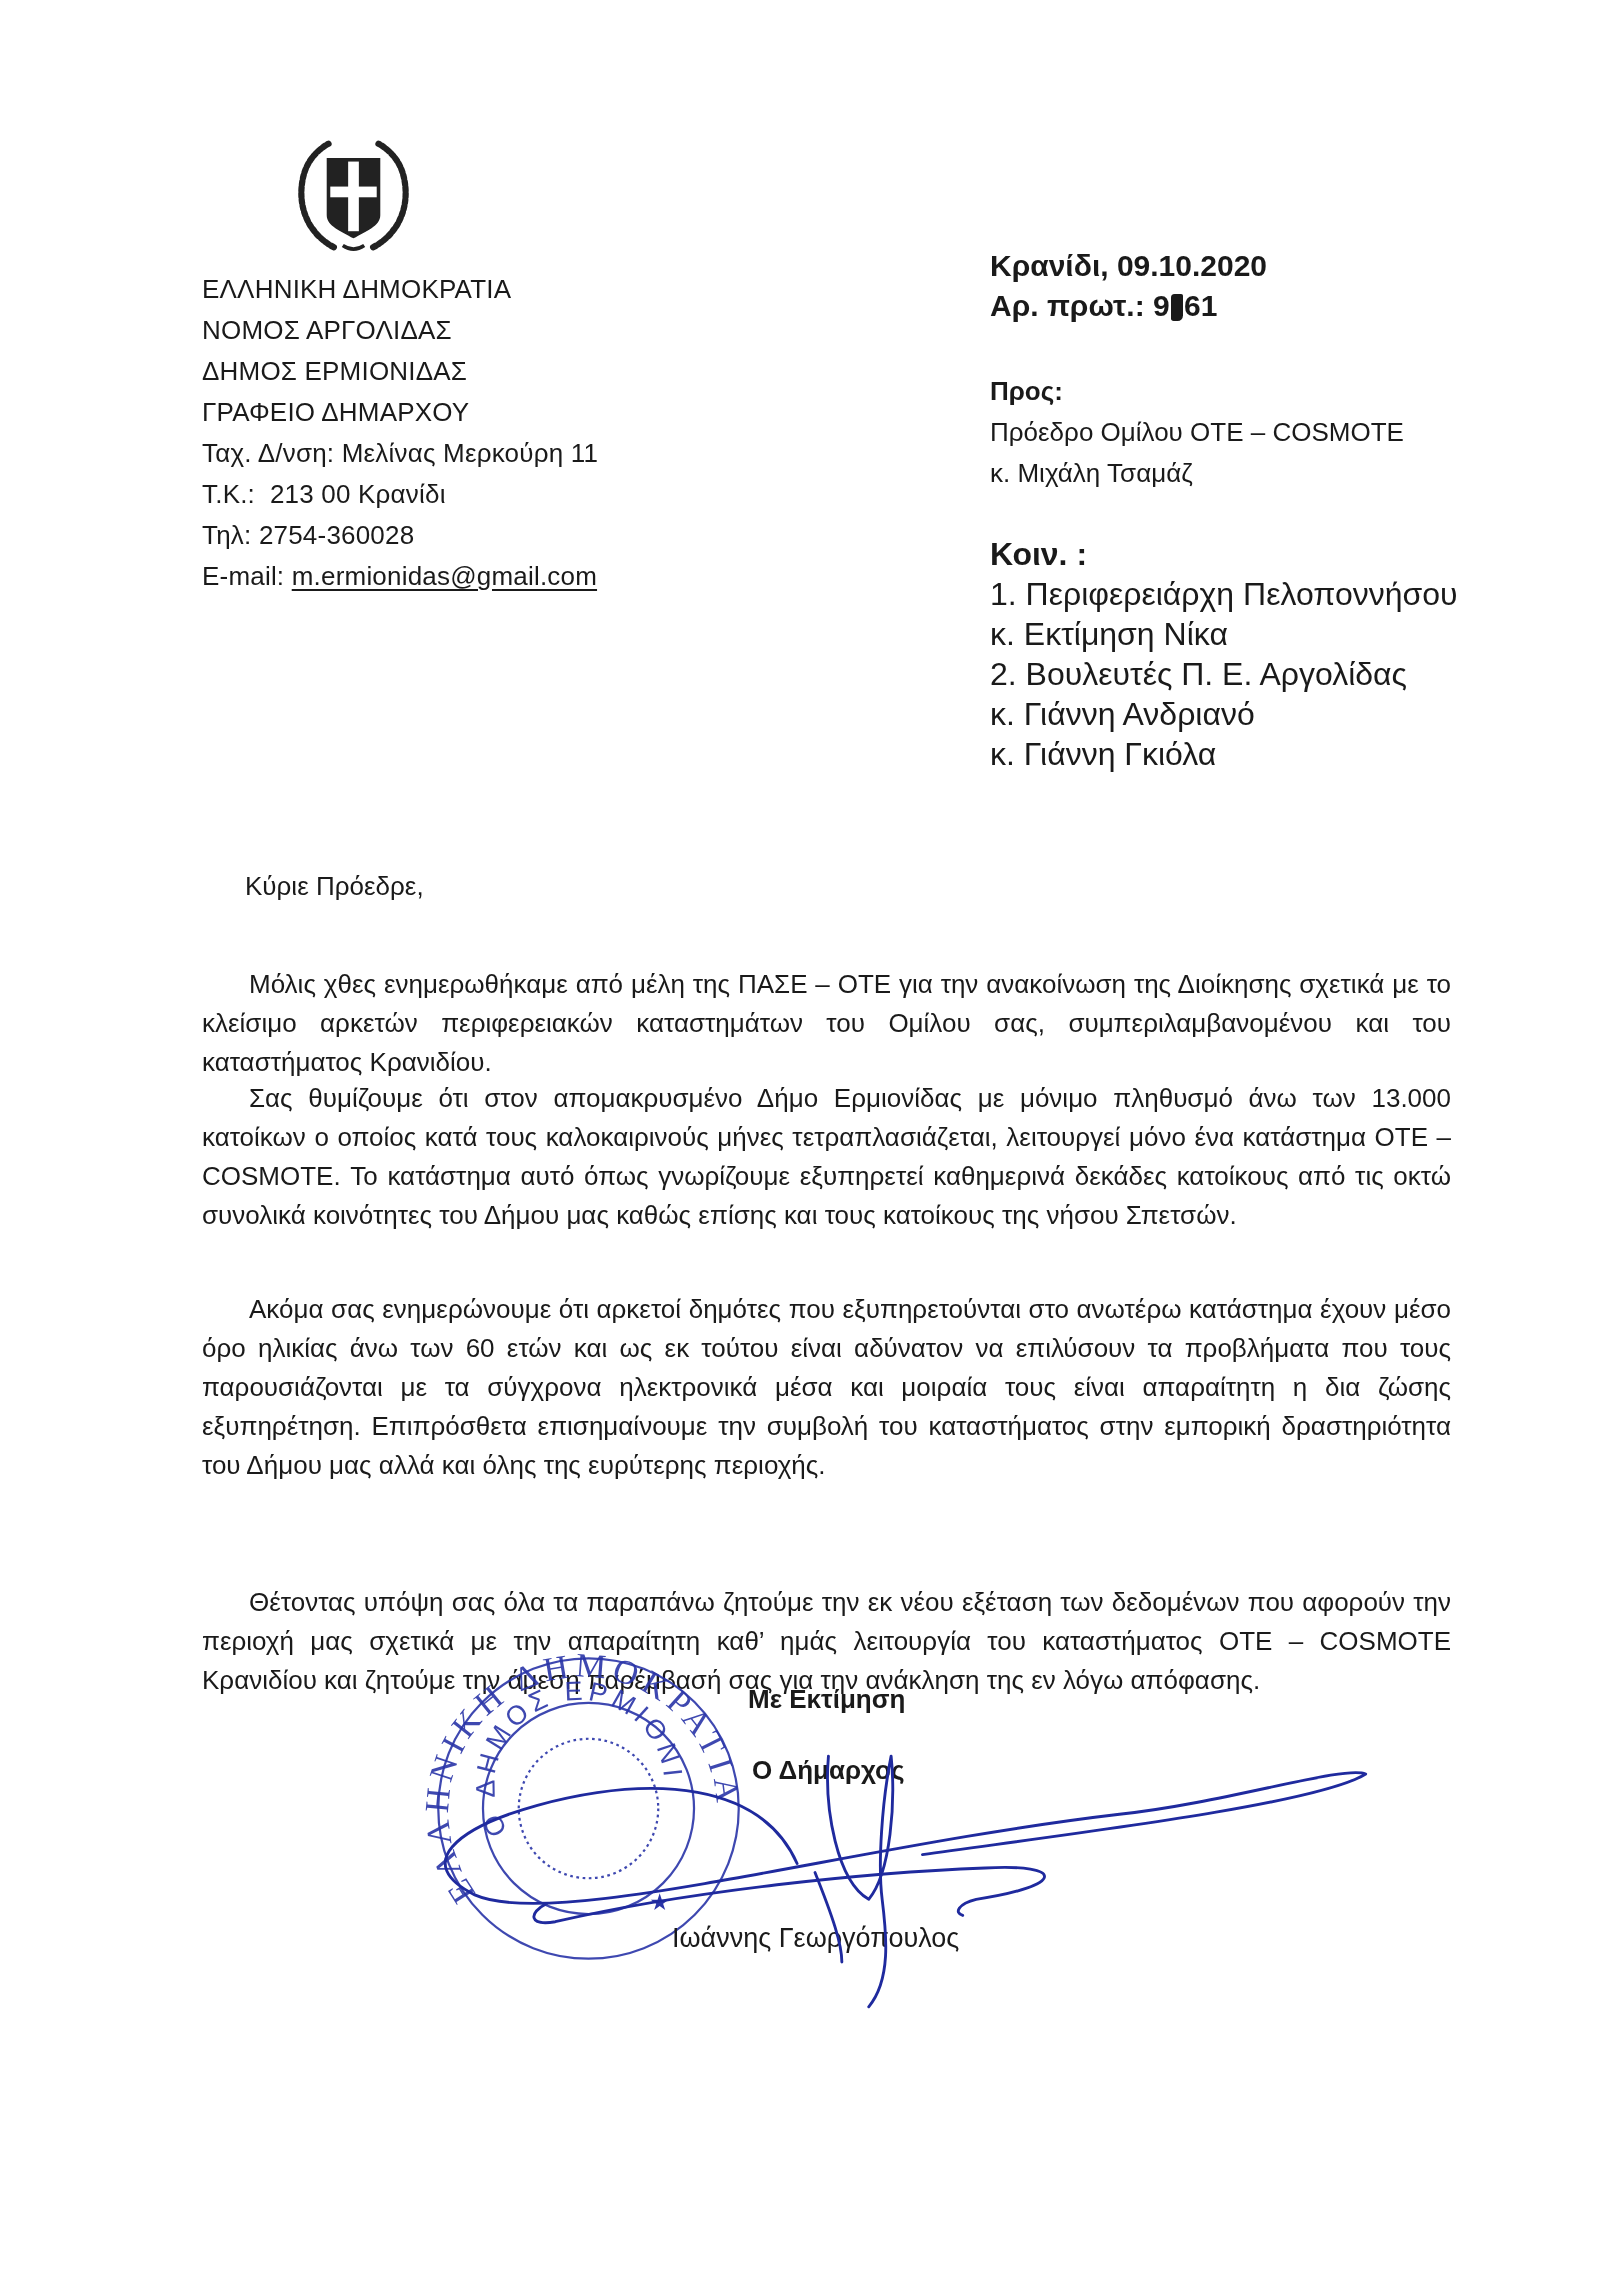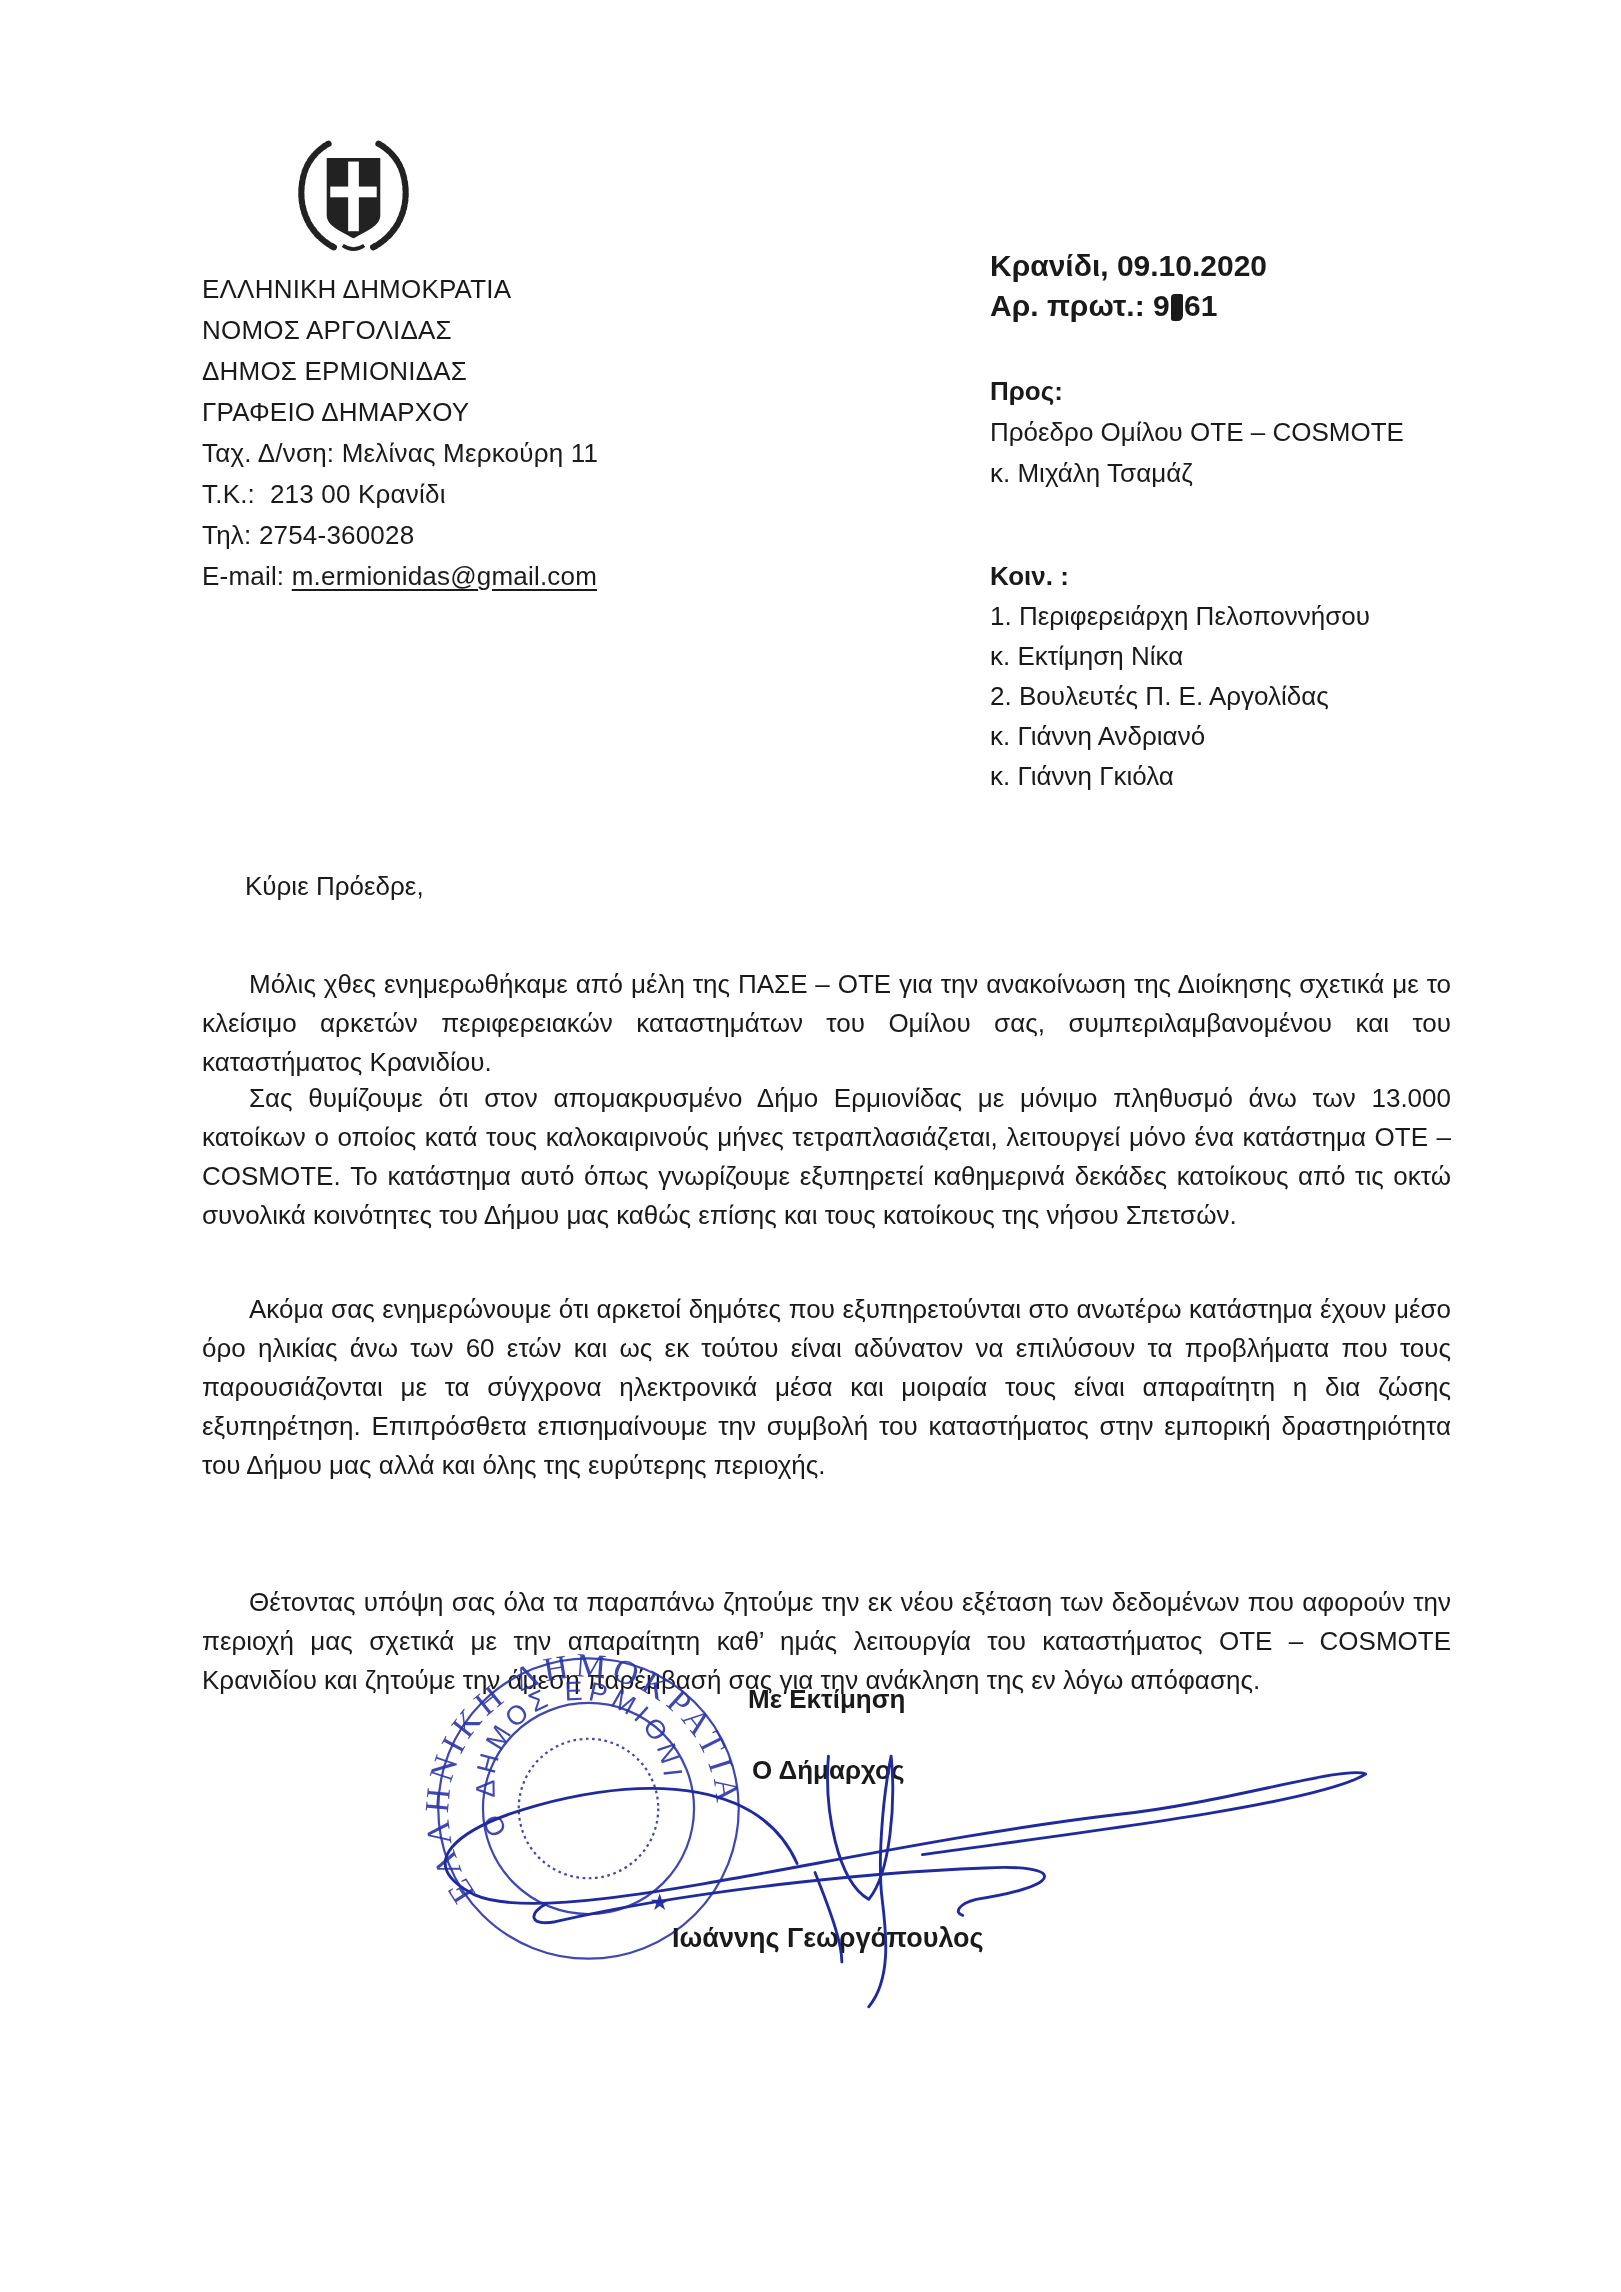--- a/index.html
+++ b/index.html
@@ -11,34 +11,34 @@
     .sender { position: absolute; left: 202px; top: 269px; font-size: 26px; line-height: 41px; letter-spacing: 0.2px; }
     .sender .email-link { text-decoration: underline; text-underline-offset: 3.6px; }
 
     .meta { position: absolute; left: 990px; top: 246px; font-size: 30px; line-height: 40px; }
     .meta .bold { font-weight: bold; }
     .meta .redact { display: inline-block; width: 12.5px; height: 27px; background: #1a1a1a; border-radius: 3.6px 1.8px 5.4px 2.7px; vertical-align: -4.5px; margin: 0 0.9px; }
 
     .to-block { position: absolute; left: 990px; top: 371px; font-size: 26px; line-height: 41px; }
     .to-block .heading { font-weight: bold; }
 
-    .cc-block { position: absolute; left: 990px; top: 556px; font-size: 26px; line-height: 40px; }
+    .cc-block { position: absolute; left: 990px; top: 534px; font-size: 32px; line-height: 40px; }
     .cc-block .heading { font-weight: bold; }
 
     .salutation { position: absolute; left: 245px; top: 871px; font-size: 26px; }
 
     .body { position: absolute; left: 202px; width: 1249px; font-size: 26px; line-height: 39px; text-align: justify; text-indent: 47px; }
     .p1 { top: 934px; margin-top: 31px; }
     .p2 { top: 1079px; }
     .p3 { top: 1290px; }
     .p4 { top: 1583px; }
 
     .closing { position: absolute; left: 748px; top: 1684px; font-size: 26px; font-weight: bold; }
     .title { position: absolute; left: 752px; top: 1755px; font-size: 26px; font-weight: bold; }
-    .signer { position: absolute; left: 672px; top: 1923px; font-size: 27px; font-weight: bold; }
+    .signer { position: absolute; left: 672px; top: 1923px; font-size: 27px; font-weight: normal; }
 
     .stamp { position: absolute; left: 423px; top: 1652px; width: 331px; height: 313px; pointer-events: none; }
     .signature { position: absolute; left: 421px; top: 1720px; width: 985px; height: 296px; pointer-events: none; }
   </style>
 </head>
 <body>
 
 <svg class="emblem" viewBox="0 0 140 140">
   <g fill="none" stroke="#222" stroke-width="7" stroke-linecap="round" stroke-dasharray="4 3">
     <path d="M48 128 C 18 112, 6 80, 14 48 C 18 32, 28 20, 42 12"></path>

